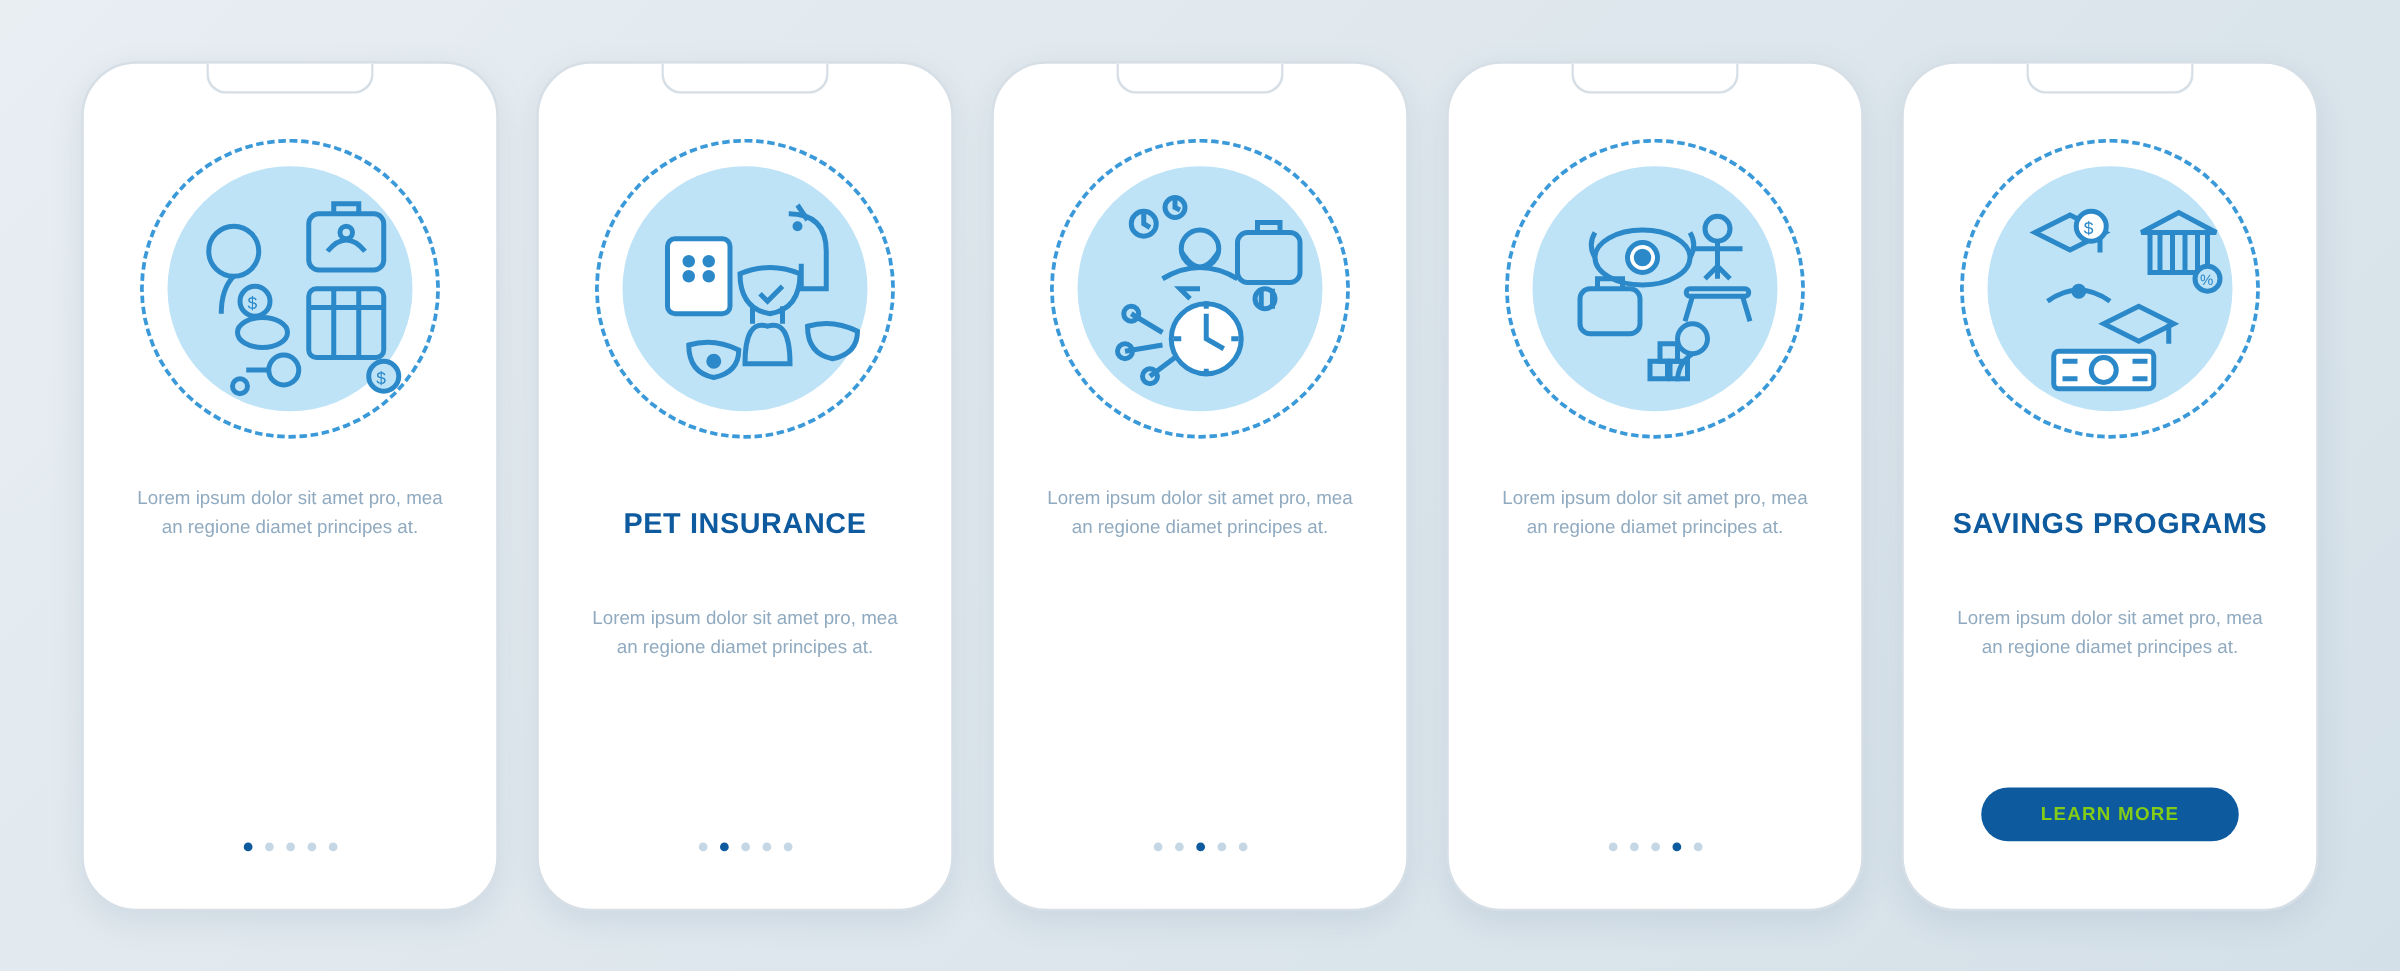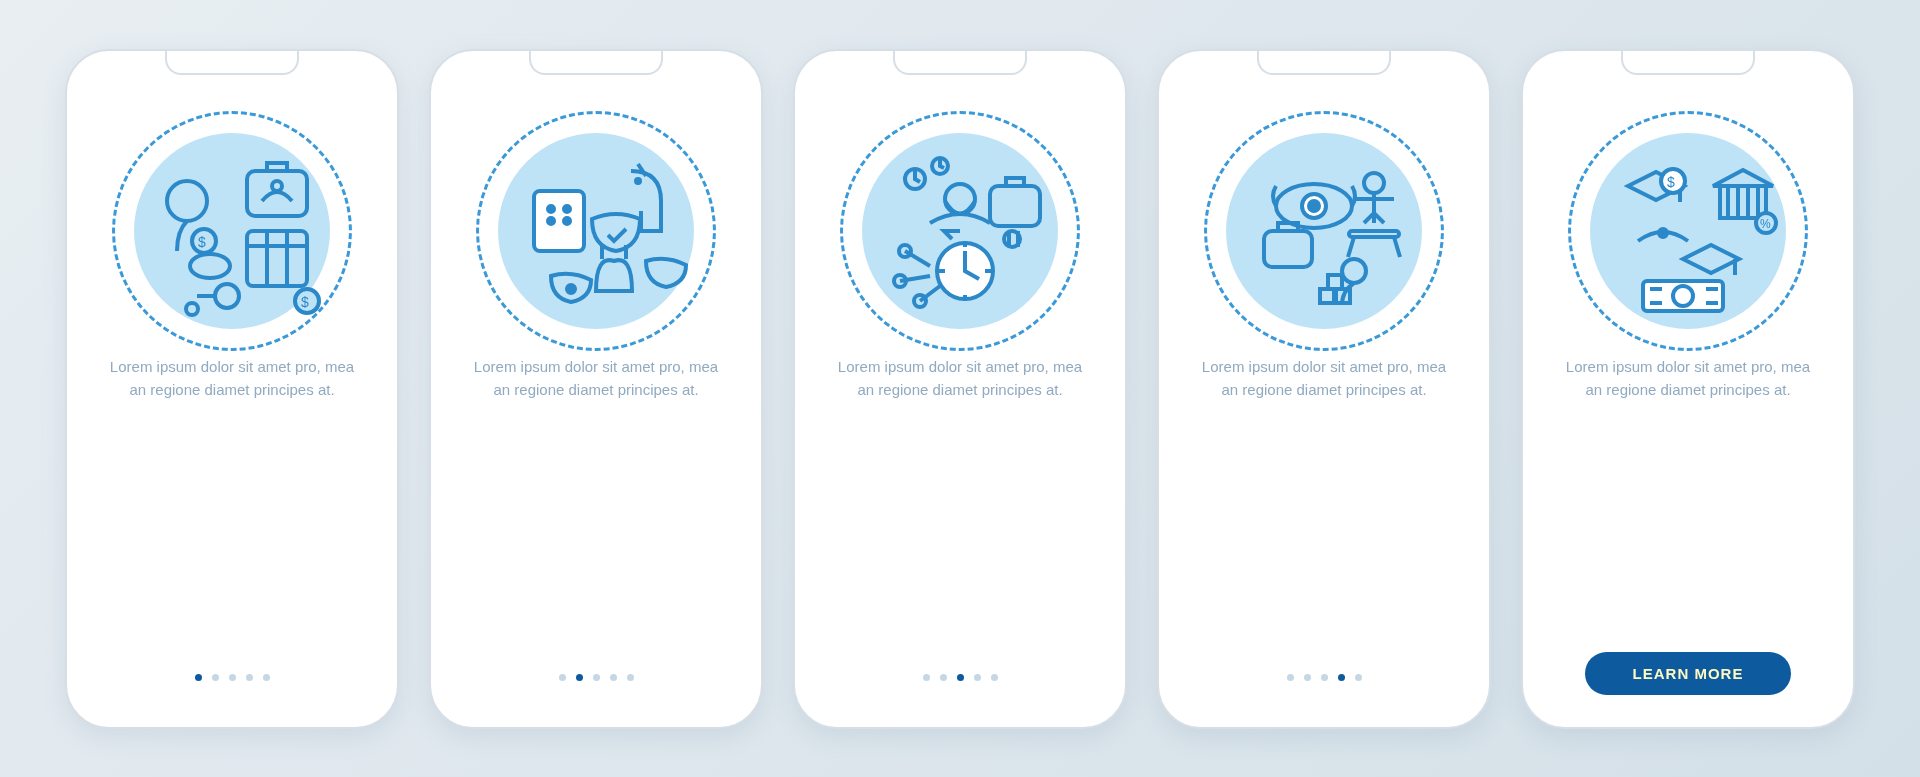--- a/index.html
+++ b/index.html
@@ -72,21 +72,21 @@
     font-size: 23px;
     font-weight: 700;
     letter-spacing: 0.5px;
     color: #0d5a9e;
     text-transform: uppercase;
     min-height: 56px;
     display:flex;align-items:center;justify-content:center;
     padding: 0 10px;
   }
   .desc {
-    margin-top: 4px;
+    margin-top: 36px;
     text-align: center;
     font-size: 15px;
     line-height: 1.55;
     color: #90aac0;
     padding: 0 14px;
     min-height: 70px;
   }
   .dots {
     margin-top: auto;
     margin-bottom: 20px;
@@ -94,23 +94,23 @@
     gap: 10px;
   }
   .dot {
     width: 7px; height: 7px;
     border-radius: 50%;
     background: #c5d7e4;
   }
   .dot.active { background: #0d5a9e; }
   .cta {
     margin-top: auto;
-    margin-bottom: 6px;
+    margin-bottom: 28px;
     background: #0d5a9e;
-    color: #fef9c3;
+    color: #84cc16;
     border: none;
     border-radius: 999px;
     padding: 13px 48px;
     font-size: 15px;
     letter-spacing: 1px;
     font-weight: 600;
     cursor: pointer;
   }
 </style>
 </head>
@@ -166,20 +166,21 @@
         <path d="M135 40 q30 0 30 30 v30 h-20 v-20"></path>
         <path d="M150 45 l-8 -12"></path>
           <circle cx="142" cy="50" r="2" fill="#2b88c9"></circle>
         <path d="M118 130 q18 -6 18 30 h-36 q0 -36 18 -30 z"></path>
         <path d="M106 128 v-14 M130 128 v-14"></path>
         <path d="M55 145 q0 22 20 26 q20 -4 20 -22 q-20 -10 -40 -4 z"></path>
         <circle cx="75" cy="158" r="4" fill="#2b88c9"></circle>
         <path d="M150 130 q0 22 20 26 q20 -4 20 -22 q-20 -10 -40 -4 z" fill="#bfe3f6"></path>
       </svg>
     </div>
+    <div class="title">PET INSURANCE</div>
     <div class="desc">Lorem ipsum dolor sit amet pro, mea an regione diamet principes at.</div>
     <div class="dots">
       <span class="dot"></span>
       <span class="dot active"></span>
       <span class="dot"></span>
       <span class="dot"></span>
       <span class="dot"></span>
     </div>
   </div>
 
@@ -268,17 +269,18 @@
           <text x="172" y="97" font-size="12" fill="#2b88c9" stroke="none">%</text>
         <path d="M50 110 q25 -18 50 0"></path>
         <circle cx="75" cy="102" r="4" fill="#2b88c9"></circle>
         <path d="M95 128 l28 -14 l28 14 l-28 14 z"></path>
           <path d="M147 128 v16"></path>
         <rect x="55" y="150" width="80" height="30" rx="4" fill="#fff"></rect>
         <circle cx="95" cy="165" r="10"></circle>
           <path d="M62 158 h12 M62 172 h12 M118 158 h12 M118 172 h12"></path>
       </svg>
     </div>
+    <div class="title">SAVINGS PROGRAMS</div>
     <div class="desc">Lorem ipsum dolor sit amet pro, mea an regione diamet principes at.</div>
     <button class="cta">LEARN MORE</button>
   </div>
 
 </div>
 
 </body></html>

